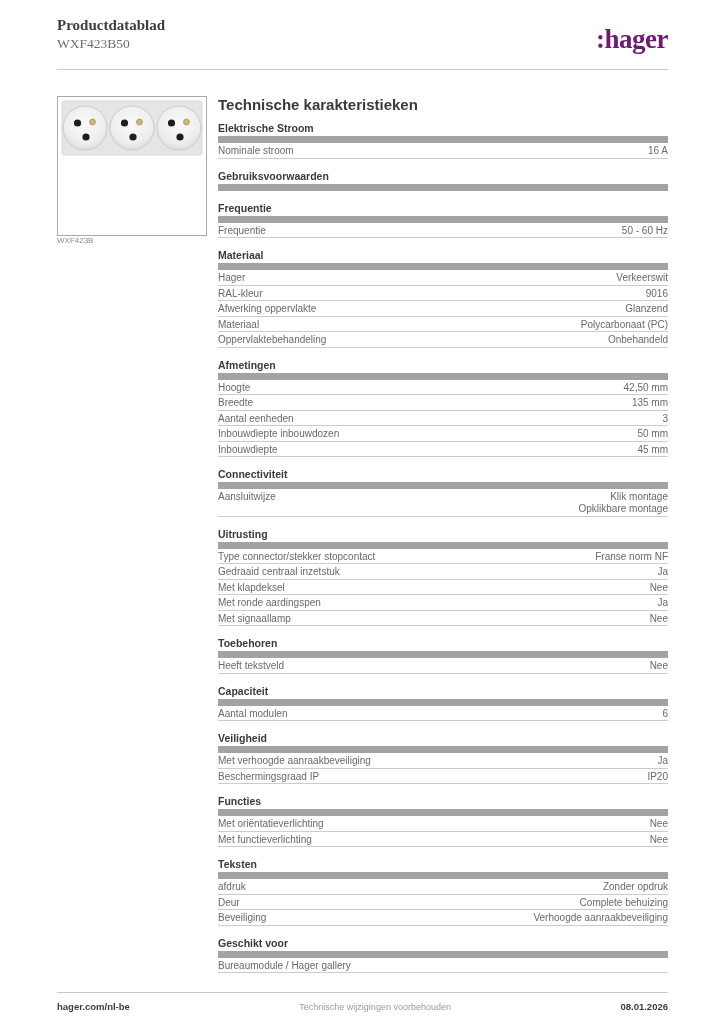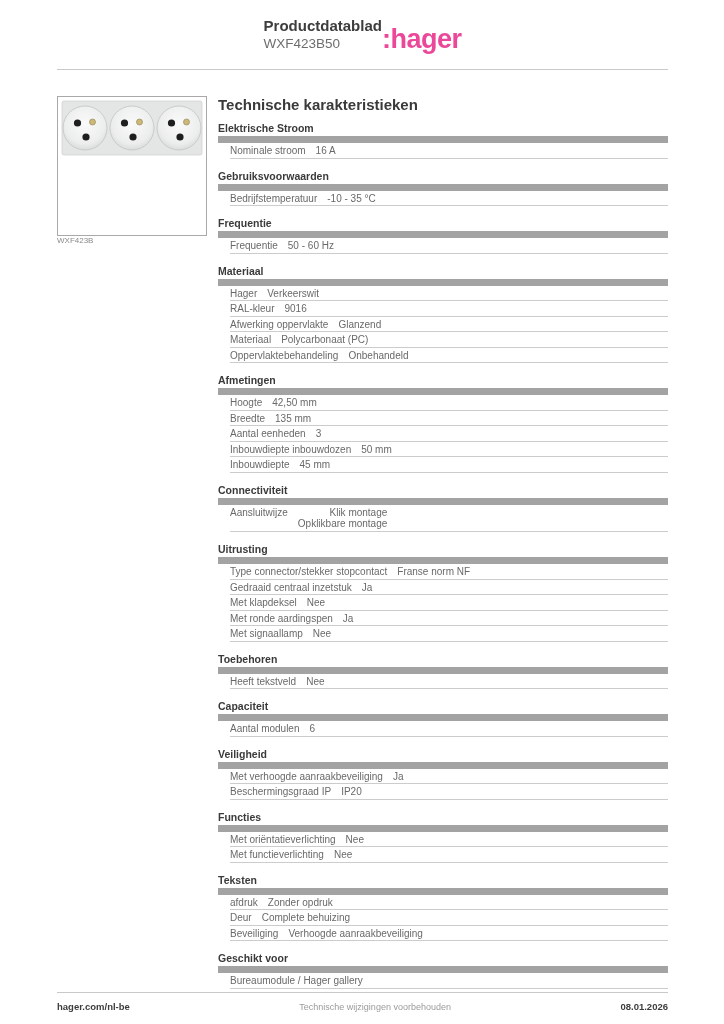--- a/index.html
+++ b/index.html
@@ -6,21 +6,21 @@
   html, body { background: #ffffff; }
   body {
     width: 724px; height: 1024px;
     font-family: "Liberation Sans", "DejaVu Sans", sans-serif;
     position: relative; overflow: hidden;
     color: #3d3d3d;
   }
   .page { position: absolute; inset: 0; padding: 16px 56px 0 57px; }
 
   
-  .hdr { display: flex; justify-content: center; align-items: flex-start; }
+  .hdr { display: flex; justify-content: space-between; align-items: flex-start; font-family: Liberation Serif, serif; }
   .doc-title { font-size: 15px; font-weight: bold; color: #3d3d3d; line-height: 19px; }
   .product-code { font-size: 13.5px; color: #6e6e6e; line-height: 18px; }
   .logo { font-size: 27px; font-weight: bold; letter-spacing: -0.5px; line-height: 34px; margin-top: 6px; }
   .hdr-rule { border-top: 1px solid #c9c9c9; margin-top: 13px; }
 
   
   .content { display: flex; margin-top: 26px; }
   .left-col { width: 150px; flex: 0 0 150px; }
   .img-box { width: 150px; height: 140px; border: 1px solid #a9a9a9; background: #ffffff; }
   .img-caption { font-size: 8px; color: #8a8a8a; }
@@ -28,25 +28,24 @@
   .table-col { flex: 1; margin-left: 11px; }
   .table-title { font-size: 15px; font-weight: bold; color: #3a3a3a; line-height: 13px; margin-top: 2px; }
 
   .section { margin-top: 11px; }
   .section-title {
     font-size: 10.5px; font-weight: bold; color: #3a3a3a;
     line-height: 12px; padding-bottom: 2px;
     border-bottom: 7px solid #a3a3a3;
   }
   .row {
-    display: flex; align-items: flex-start;
+    display: flex; justify-content: space-between; align-items: flex-start;
     font-size: 10px; color: #696969; line-height: 11px;
     padding: 2px 0 1.5px 0;
     border-bottom: 1px solid #cccccc;
-    margin-left: 12px;
   }
   .row .label { text-align: left; white-space: nowrap; }
   .row .value { text-align: right; margin-left: 10px; }
   .row .value div { line-height: 11.5px; }
 
   
   .footer { position: absolute; left: 57px; right: 56px; bottom: 12px; }
   .footer-rule { border-top: 1px solid #c9c9c9; }
   .footer-row { display: flex; justify-content: space-between; align-items: baseline; padding-top: 8px; }
   .footer-left { font-size: 9.5px; font-weight: bold; color: #3d3d3d; text-decoration: none; }
@@ -56,21 +55,21 @@
 </head>
 <body>
 
 <div class="page">
 
   <header class="hdr">
     <div>
       <div class="doc-title">Productdatablad</div>
       <div class="product-code">WXF423B50</div>
     </div>
-    <div class="logo" id="logo" style="color: #ec4899;">:hager</div>
+    <div class="logo" id="logo" style="color: #701a75;">:hager</div>
   </header>
   <div class="hdr-rule"></div>
 
   <main class="content">
 
     <aside class="left-col">
       <div class="img-box">
         <svg width="148" height="138" viewBox="0 0 148 138">
           <defs>
             <radialGradient id="sockGrad" cx="50%" cy="40%" r="65%">
@@ -108,24 +107,20 @@
       <div id="sections">
           <div class="section">
             <div class="section-title">Elektrische Stroom</div>
             <div class="row">
               <span class="label">Nominale stroom</span>
               <span class="value">16 A</span>
             </div>
           </div>
           <div class="section">
             <div class="section-title">Gebruiksvoorwaarden</div>
-            <div class="row">
-              <span class="label">Bedrijfstemperatuur</span>
-              <span class="value">-10 - 35 °C</span>
-            </div>
           </div>
           <div class="section">
             <div class="section-title">Frequentie</div>
             <div class="row">
               <span class="label">Frequentie</span>
               <span class="value">50 - 60 Hz</span>
             </div>
           </div>
           <div class="section">
             <div class="section-title">Materiaal</div>

